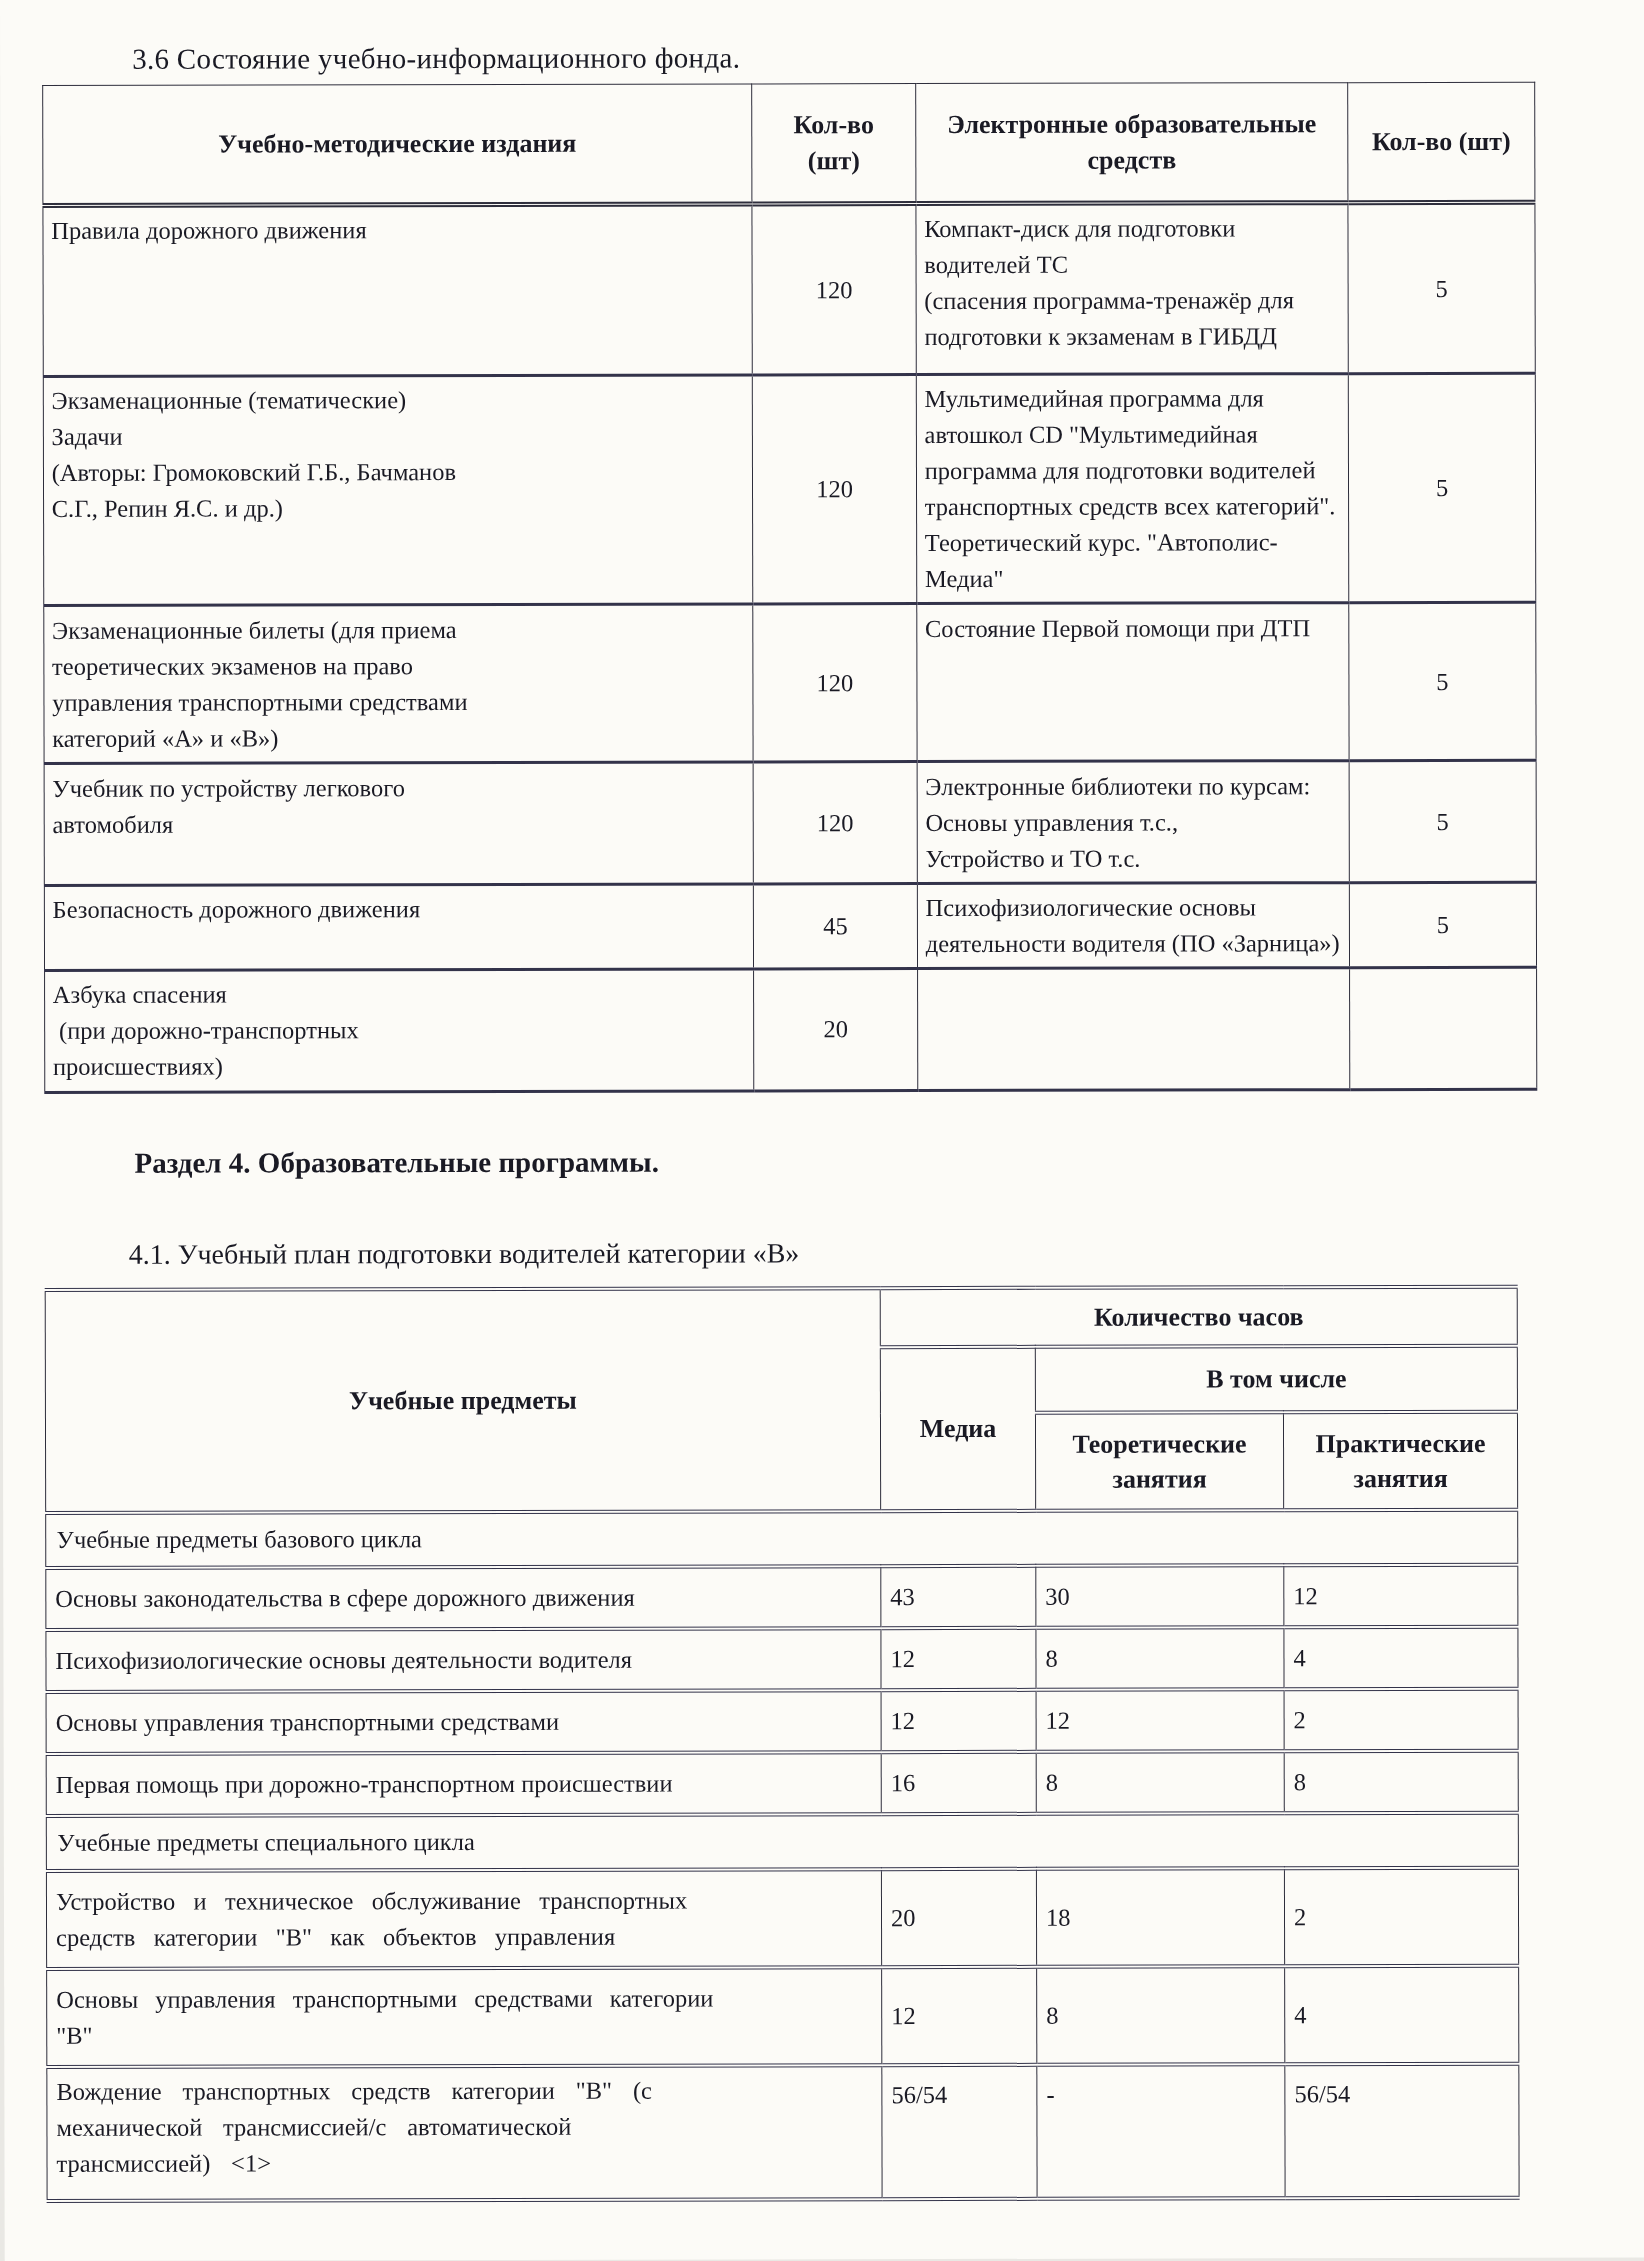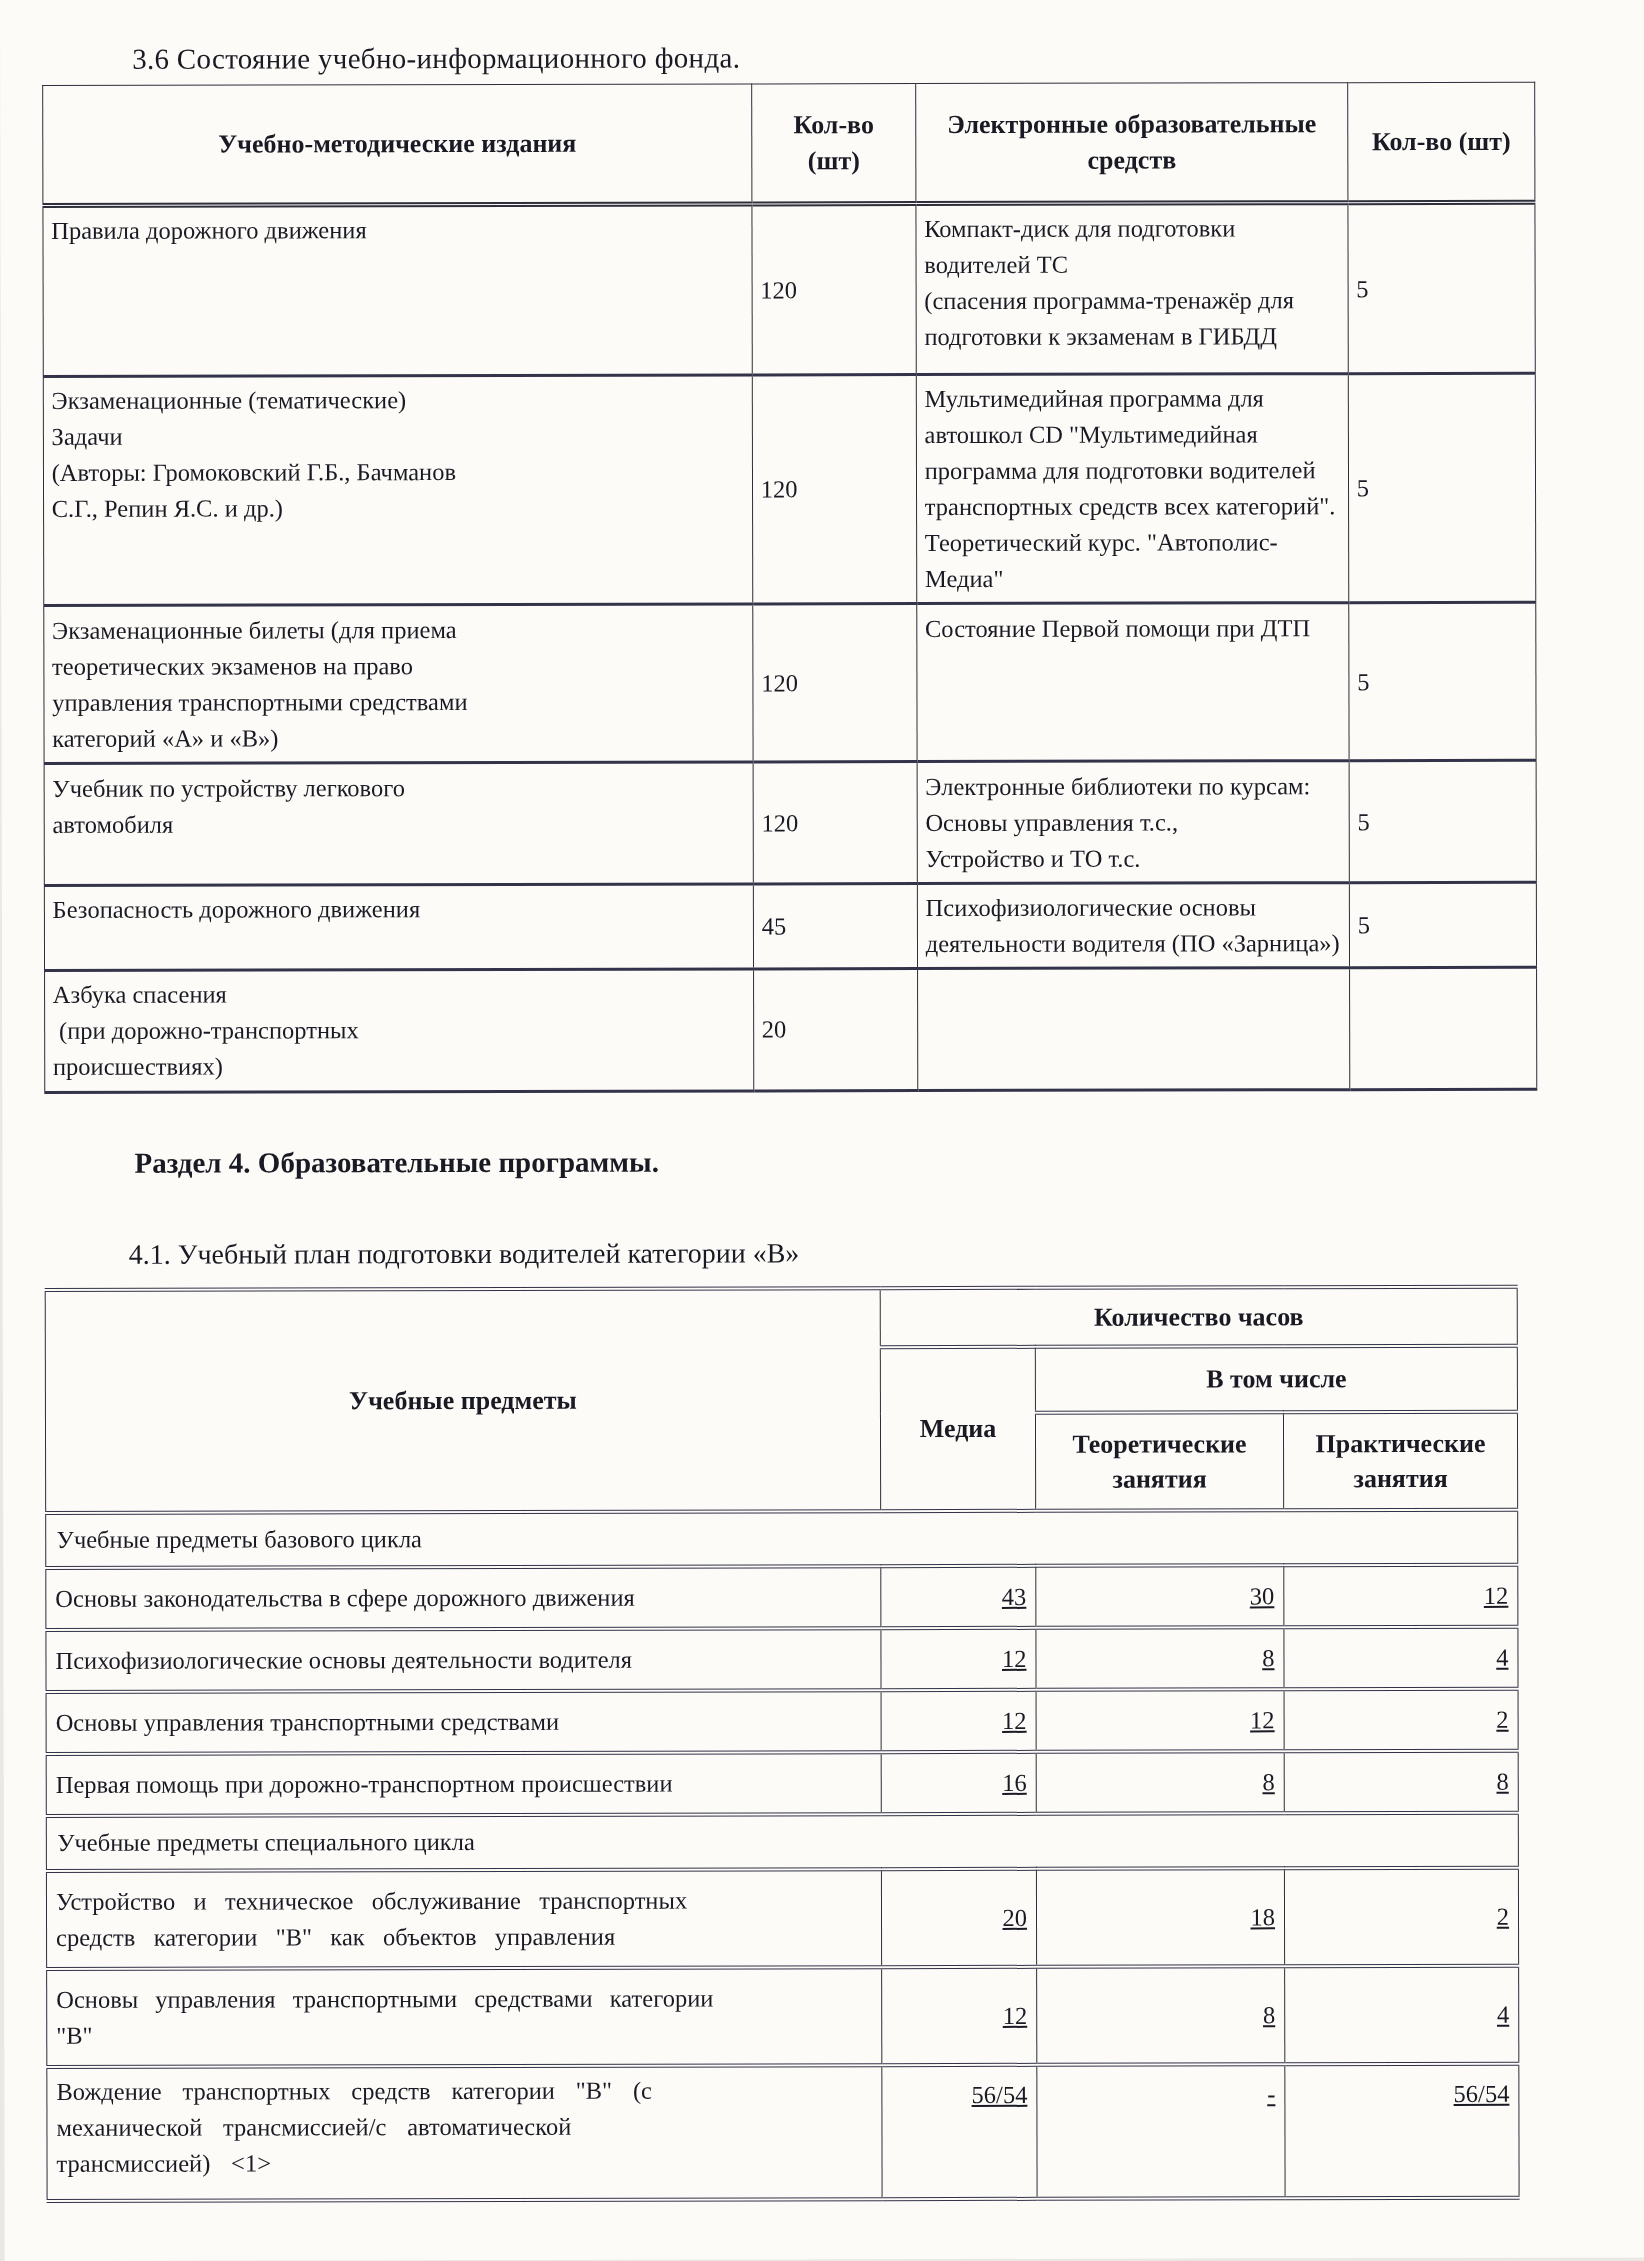--- a/index.html
+++ b/index.html
@@ -21,37 +21,37 @@
   }
   
   .t1 thead th{
     font-weight:700;font-size:26px;line-height:36px;text-align:center;vertical-align:middle;
     height:120px;padding:3.9px 6.4px;border-top:1.9px solid #2e2e3c;border-bottom:5.2px double #2e2e3c;
   }
   .t1 td{
     font-size:24.5px;line-height:36px;padding:5.2px 7.7px;vertical-align:top;text-align:left;
     border-top:3.2px solid #33334a;border-bottom:3.2px solid #33334a;
   }
-  .t1 td.qty{vertical-align:middle;margin-top:12px;}
+  .t1 td.qty{text-align:center;vertical-align:middle;margin-top:12px;}
   .fr1 td{height:171px;} .fr2 td{height:222px;} .fr3 td{height:158px;}
   .fr4 td{height:110px;} .fr5 td{height:76px;} .fr6 td{height:119px;}
   
   .t2 thead th{
     font-weight:700;font-size:26px;line-height:35px;text-align:center;vertical-align:middle;
     padding:3.9px 6.4px;border-top:4.5px double #33334a;border-bottom:4.5px double #33334a;
   }
   .t2 thead tr.hr1 th{height:59px;}
   .t2 thead tr.hr2 th{height:66px;}
   .t2 thead tr.hr3 th{height:98px;margin-top:45px;}
   .t2 td{
     font-size:24.5px;line-height:36px;padding:5.2px 9px;vertical-align:middle;
     border-top:4.5px double #33334a;border-bottom:4.5px double #33334a;
   }
   .t2 td.subj{text-align:left;}
-  .t2 td.num{text-align:right;text-decoration:underline;}
+  .t2 td.num{text-align:left;}
   .t2 tr.sec td{height:55px;padding-left:10.3px;}
   .t2 tr.cr td{height:62px;}
   .t2 tr.cr2 td{height:98px;}
   .t2 tr.drive td{height:134px;vertical-align:top;}
   .t2 tr.drive td.num{padding-top:10.3px;}
   .ml{white-space:pre-wrap;}
   .ws1{word-spacing:.5em;}
   .ws2{word-spacing:.45em;}
   .ws3{word-spacing:.6em;}
 </style>

